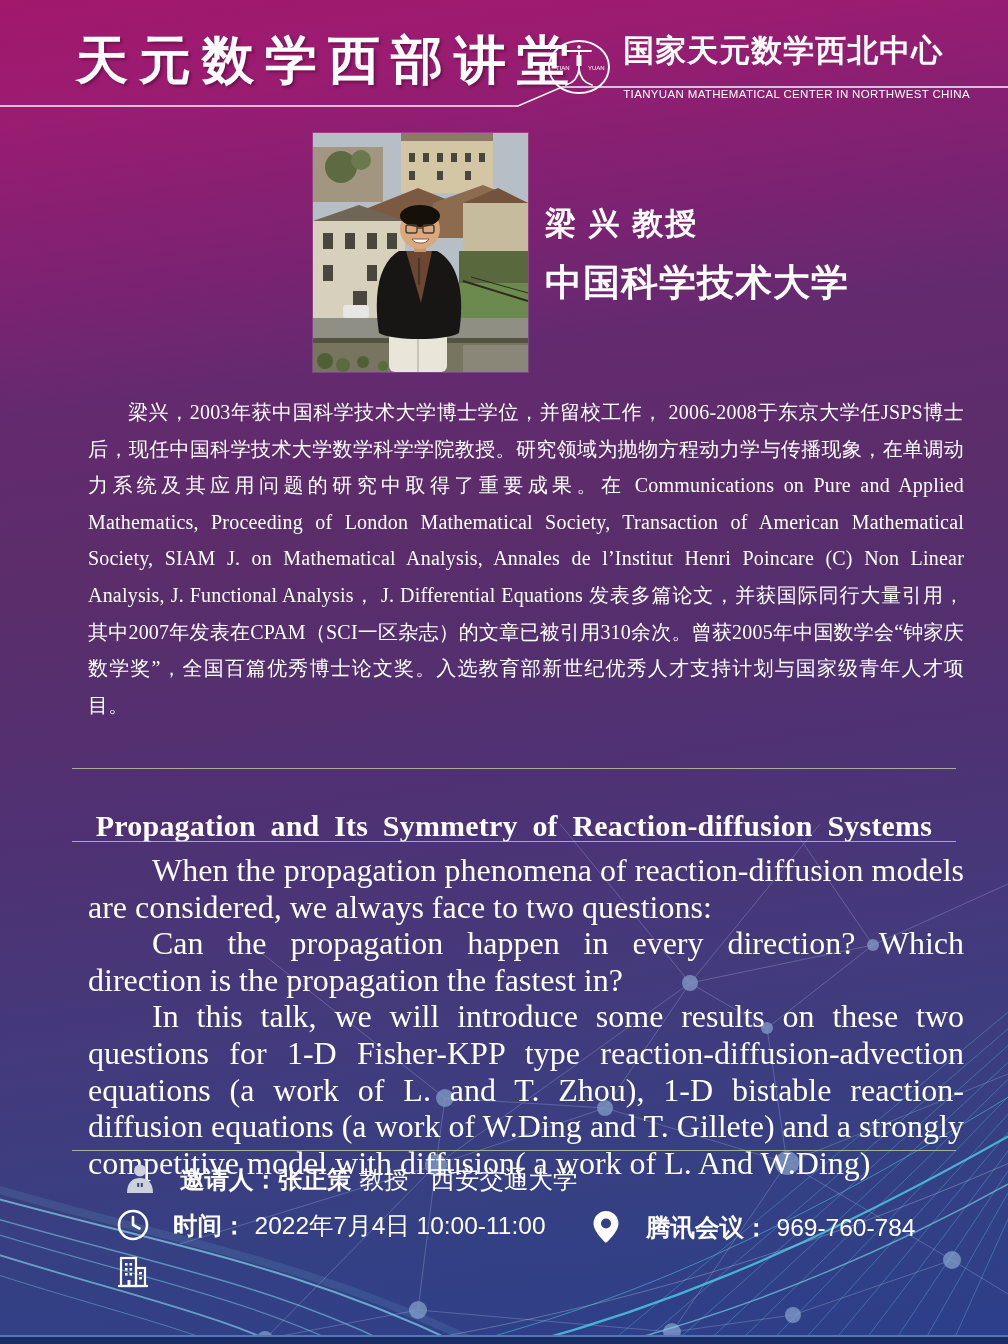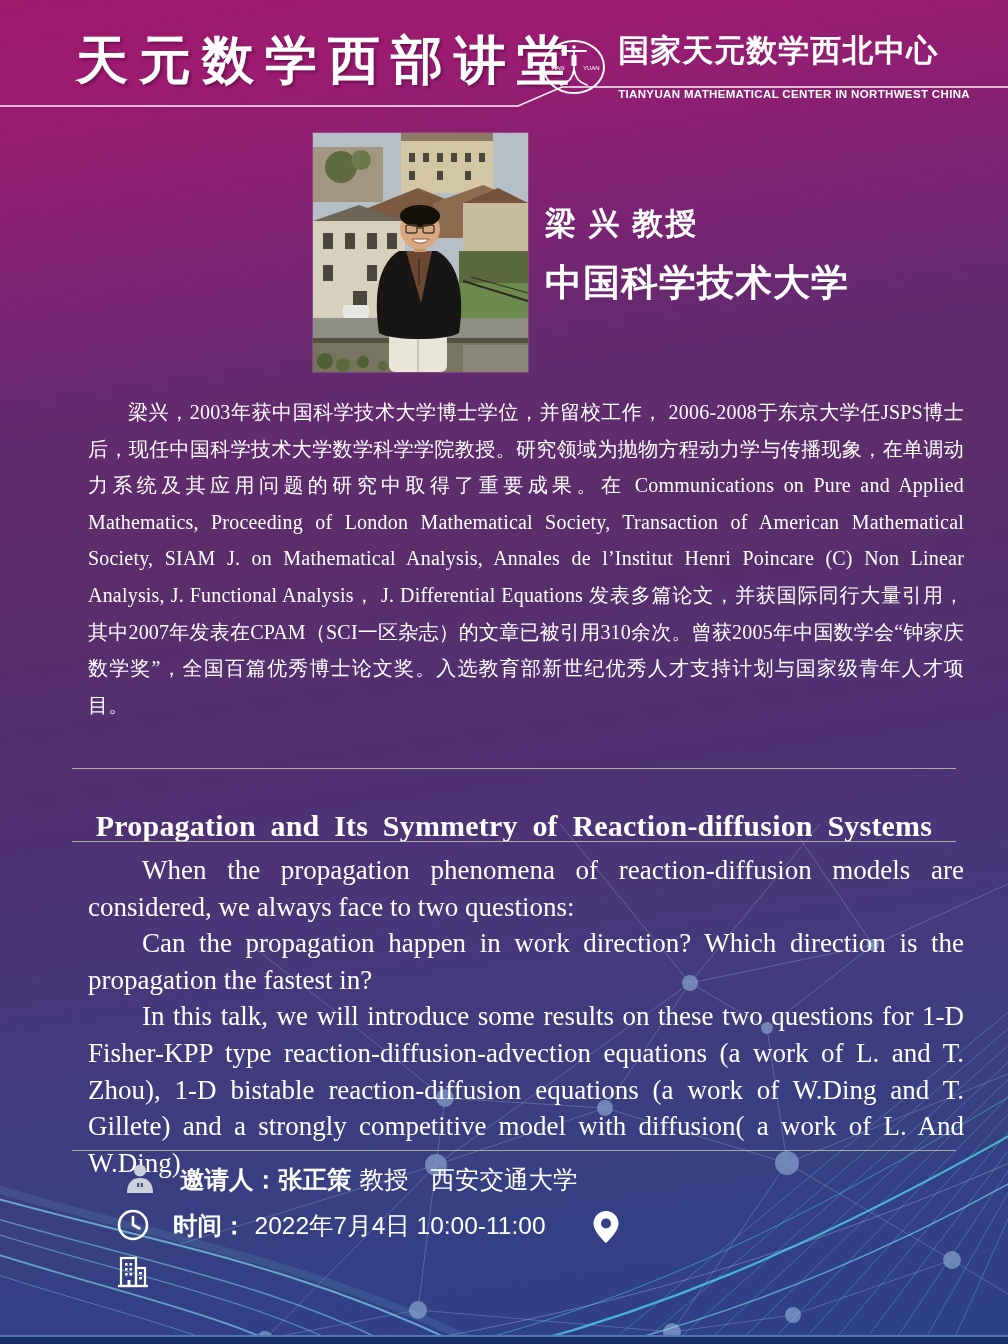--- a/index.html
+++ b/index.html
@@ -20,21 +20,21 @@
 
   
   .header { position:absolute; top:0; left:0; width:1008px; height:110px; }
   .brand-title {
     position:absolute; left:76px; top:26px; font-size:52px; font-weight:bold;
     letter-spacing:11px; font-family:"DejaVu Serif","Liberation Serif",serif;
     text-shadow:2px 2px 3px rgba(60,0,40,.45);
   }
   .logo-block { position:absolute; right:38px; top:34px; display:flex; align-items:center; gap:12px; }
   .logo-text .cn { font-size:31px; font-weight:bold; letter-spacing:1px; line-height:1.1; }
-  .logo-text .en { font-size:11.5px; font-weight:bold; letter-spacing:.35px; margin-top:20px; }
+  .logo-text .en { font-size:11.5px; font-weight:normal; letter-spacing:.35px; margin-top:20px; }
   .header-line { position:absolute; top:0; left:0; width:1008px; height:120px; pointer-events:none; }
 
   
   .photo { position:absolute; left:313px; top:133px; width:215px; height:239px;
            box-shadow:0 0 0 1px rgba(255,255,255,.15); }
   .speaker-name  { position:absolute; left:545px; top:203px; font-size:31px; font-weight:bold; letter-spacing:2px; }
   .speaker-affil { position:absolute; left:545px; top:258px; font-size:37px; font-weight:bold; letter-spacing:1px; }
 
   
   .bio {
@@ -48,21 +48,21 @@
   .rule { position:absolute; left:72px; width:884px; height:0; border-top:1px solid rgba(186,194,166,.85); }
   .rule1 { top:768px; } .rule2 { top:841px; } .rule3 { top:1150px; }
   .talk-title {
     position:absolute; left:72px; top:789px; width:884px; text-align:center;
     font-family:"Liberation Serif","DejaVu Serif",serif;
     font-size:30px; font-weight:bold; word-spacing:7px; letter-spacing:.2px;margin-top:20px;
   }
   .abstract {
     position:absolute; left:88px; top:852px; width:876px;
     font-family:"Liberation Serif","DejaVu Serif",serif;
-    font-size:27px; line-height:36.6px; text-align:justify;
+    font-size:32px; line-height:36.6px; text-align:justify;
   }
   .abstract p { text-indent:2em; }
 
   
   .foot-row { position:absolute; display:flex; align-items:center; gap:22px; font-size:24.5px; }
   .foot-row .lbl { font-weight:bold; }
   .row-inviter { left:122px; top:1161px; }
   .row-time    { left:115px; top:1207px; }
   .row-meeting { left:588px; top:1209px; }
   .row-host    { left:115px; top:1254px; }
@@ -241,21 +241,21 @@
   <div class="speaker-affil">中国科学技术大学</div>
 
   <div class="bio">梁兴，2003年获中国科学技术大学博士学位，并留校工作， 2006-2008于东京大学任JSPS博士后，现任中国科学技术大学数学科学学院教授。研究领域为抛物方程动力学与传播现象，在单调动力系统及其应用问题的研究中取得了重要成果。在 Communications on Pure and Applied Mathematics, Proceeding of London Mathematical Society, Transaction of American Mathematical Society, SIAM J. on Mathematical Analysis, Annales de l’Institut Henri Poincare (C) Non Linear Analysis, J. Functional Analysis， J. Differential Equations 发表多篇论文，并获国际同行大量引用，其中2007年发表在CPAM（SCI一区杂志）的文章已被引用310余次。曾获2005年中国数学会“钟家庆数学奖”，全国百篇优秀博士论文奖。入选教育部新世纪优秀人才支持计划与国家级青年人才项目。</div>
 
   <div class="rule rule1"></div>
   <div class="talk-title">Propagation and Its Symmetry of Reaction-diffusion Systems</div>
   <div class="rule rule2"></div>
 
   <div class="abstract">
     <p>When the propagation phenomena of reaction-diffusion models are considered, we always face to two questions:</p>
-    <p>Can the propagation happen in work direction? Which direction is the propagation the fastest in?</p>
+    <p>Can the propagation happen in every direction? Which direction is the propagation the fastest in?</p>
     <p>In this talk, we will introduce some results on these two questions for 1-D Fisher-KPP type reaction-diffusion-advection equations (a work of L. and T. Zhou), 1-D bistable reaction-diffusion equations (a work of W.Ding and T. Gillete) and a strongly competitive model with diffusion( a work of L. And W.Ding)</p>
   </div>
 
   <div class="rule rule3"></div>
 
   <div class="foot-row row-inviter">
     <svg class="icon36" viewBox="0 0 36 36">
       <circle cx="18" cy="9.5" r="6" fill="#ccd1dc"></circle>
       <path d="M5 32 C5 21 11 17 18 17 C25 17 31 21 31 32 Z" fill="#ccd1dc"></path>
       <rect x="15.2" y="22" width="2" height="4" fill="#3c4470"></rect>
@@ -274,20 +274,23 @@
     <div>
       <span class="lbl">时间：</span><span class="gap-s">2022年7月4日 10:00-11:00</span>
     </div>
   </div>
 
   <div class="foot-row row-meeting">
     <svg class="icon36" viewBox="0 0 36 36">
       <path fill-rule="evenodd" fill="#fff" d="M18 2 C11 2 5.5 7.6 5.5 14.5 C5.5 23 18 34 18 34 C18 34 30.5 23 30.5 14.5 C30.5 7.6 25 2 18 2 Z
            M18 19.5 A5 5 0 1 1 18 9.5 A5 5 0 1 1 18 19.5 Z"></path>
     </svg>
+    <div>
+      <span class="lbl">腾讯会议：</span><span class="gap-s">969-760-784</span>
+    </div>
   </div>
 
   <div class="foot-row row-host">
     <svg class="icon36" viewBox="0 0 36 36">
       <rect x="6" y="4" width="15" height="28" fill="none" stroke="#fff" stroke-width="2.2"></rect>
       <g fill="#fff">
         <rect x="10" y="9" width="2.6" height="2.6"></rect>
           <rect x="14.5" y="9" width="2.6" height="2.6"></rect>
         <rect x="10" y="14" width="2.6" height="2.6"></rect>
           <rect x="14.5" y="14" width="2.6" height="2.6"></rect>

